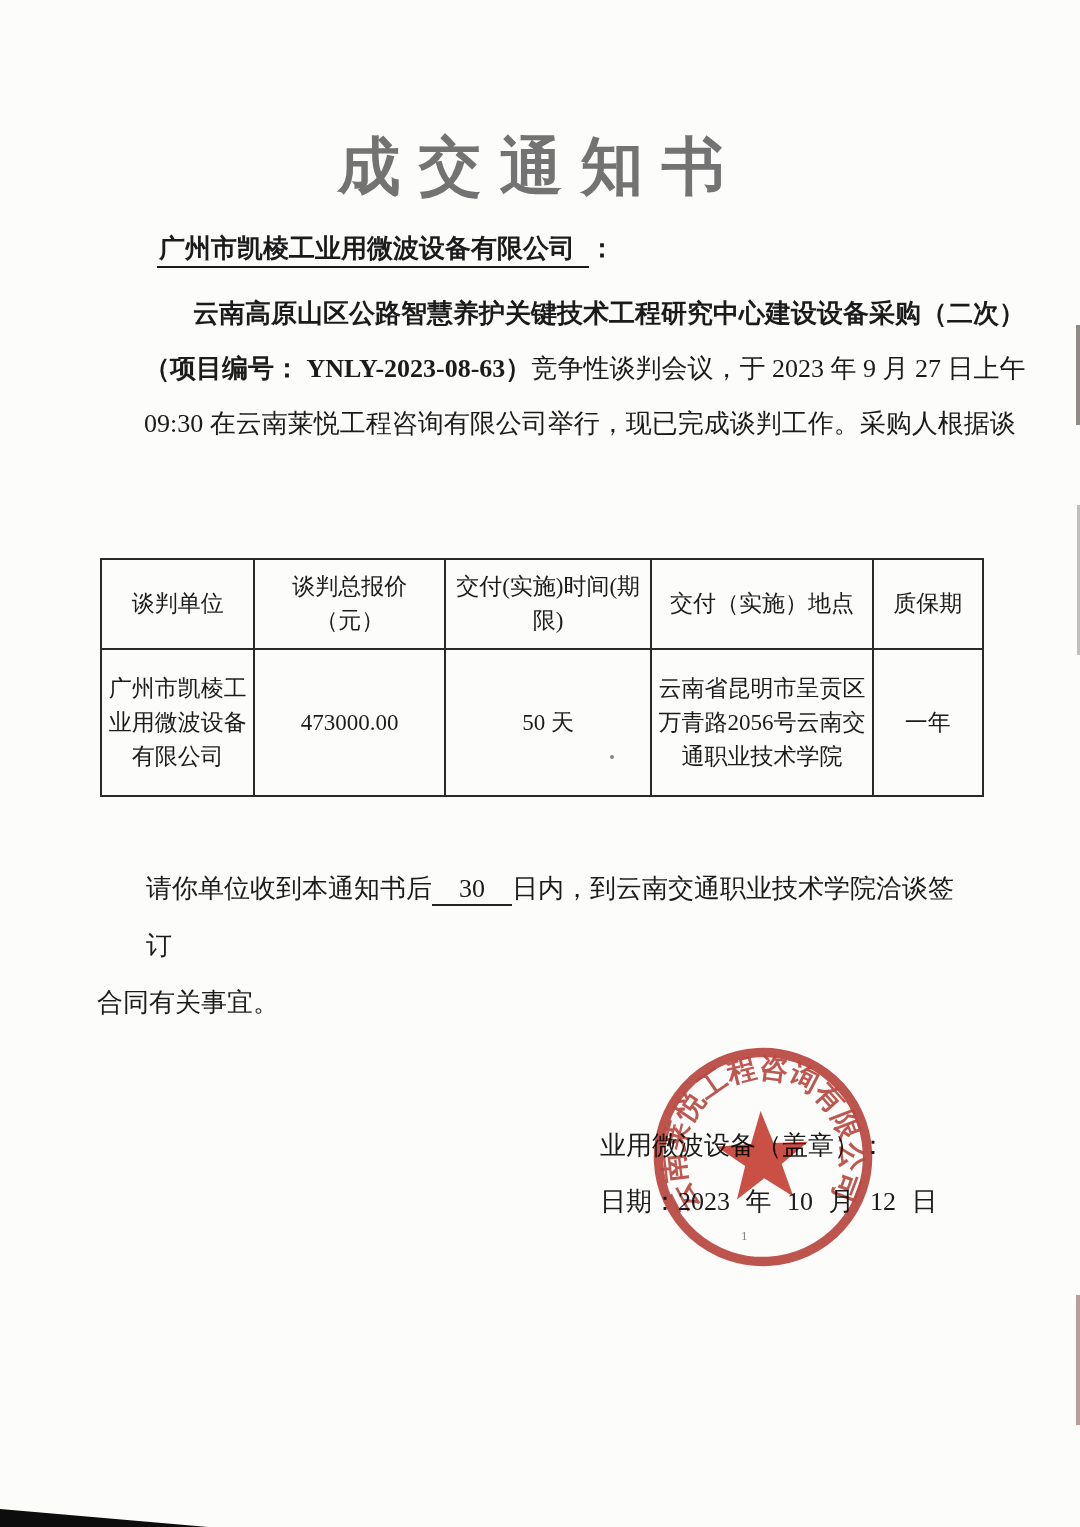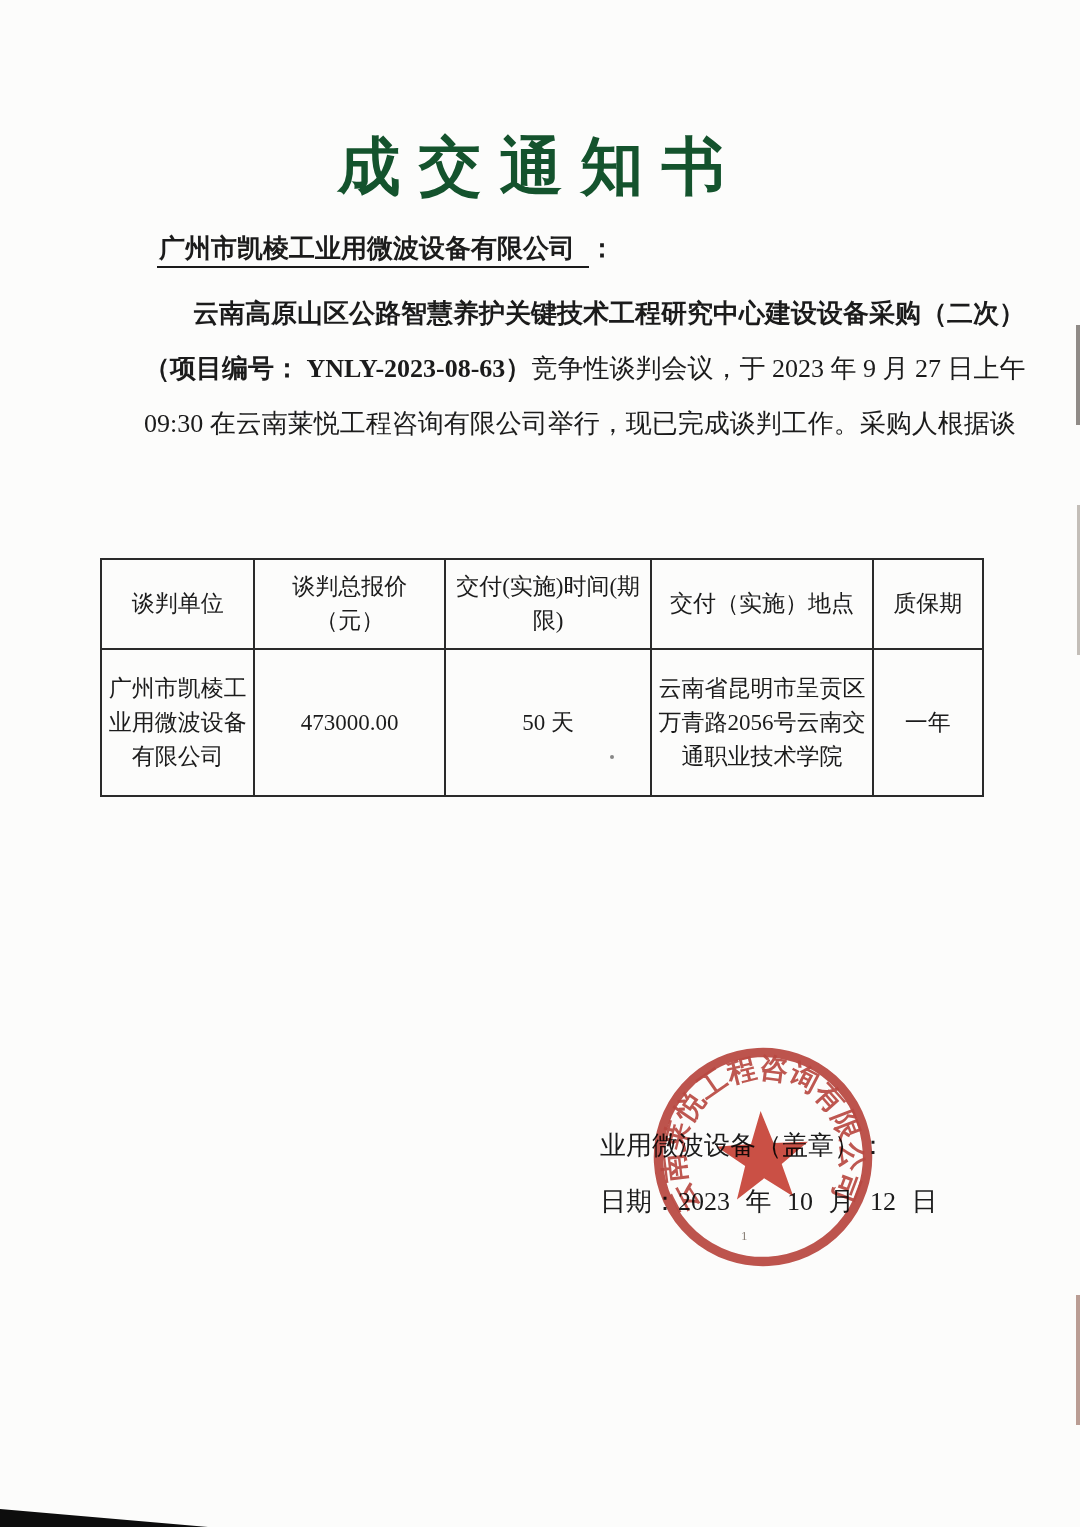--- a/index.html
+++ b/index.html
@@ -15,21 +15,21 @@
     color: #1b1b1b;
   }
   
   .doc-title {
     position: absolute;
     top: 124px; left: 0; right: 0;
     text-align: center;
     font-size: 63px;
     font-weight: bold;
     letter-spacing: 18px;
-    color: #14532d;
+    color: #737373;
   }
   
   .addressee {
     position: absolute;
     top: 231px; left: 157px;
     font-size: 26px;
     font-weight: bold;
     white-space: nowrap;
   }
   .addressee .uline {
@@ -162,20 +162,24 @@
       <td>云南省昆明市呈贡区
 万青路2056号云南交
 通职业技术学院</td>
       <td>一年</td>
     </tr>
   </tbody>
     </table>
 
   <div class="speck"></div>
 
+  <div class="closing">
+    <div class="line indent"><span>请你单位收到本通知书后</span><span class="blank">30</span><span>日内，到云南交通职业技术学院洽谈签订</span></div>
+    <div class="line">合同有关事宜。</div>
+  </div>
 
   <div class="signature">
     <div>业用微波设备（盖章）：</div>
     <div class="date-line">日期：2023 年 10 月 12 日</div>
   </div>
 
   <svg class="stamp" viewBox="0 0 220 220" xmlns="http://www.w3.org/2000/svg">
     <circle cx="110" cy="110" r="100" fill="none" stroke="#b2322a" stroke-width="9" opacity="0.95"></circle>
     <polygon points="110,66 120.8,97.1 153.7,97.8 127.5,117.7 137,149.2 110,130.4 83,149.2 92.5,117.7 66.3,97.8 99.2,97.1" fill="#c32d20" opacity="0.95"></polygon>
     <defs>

